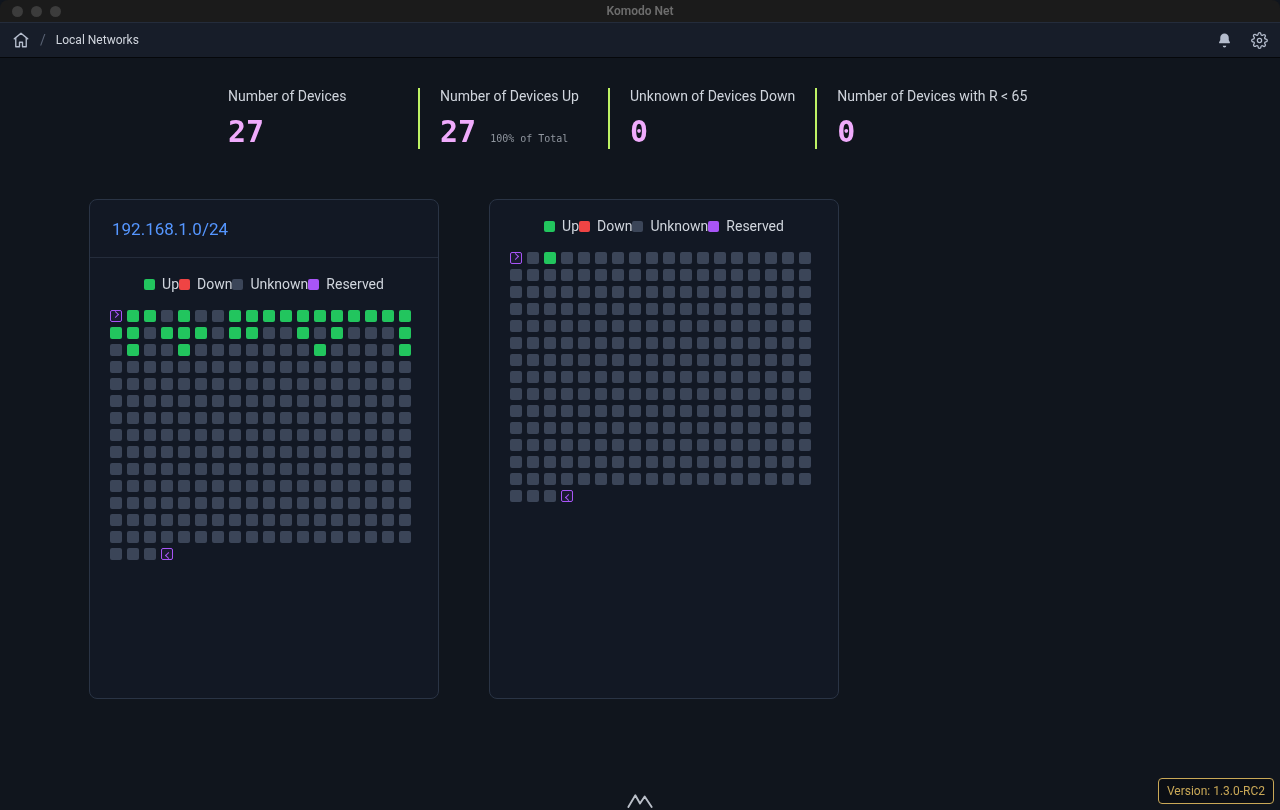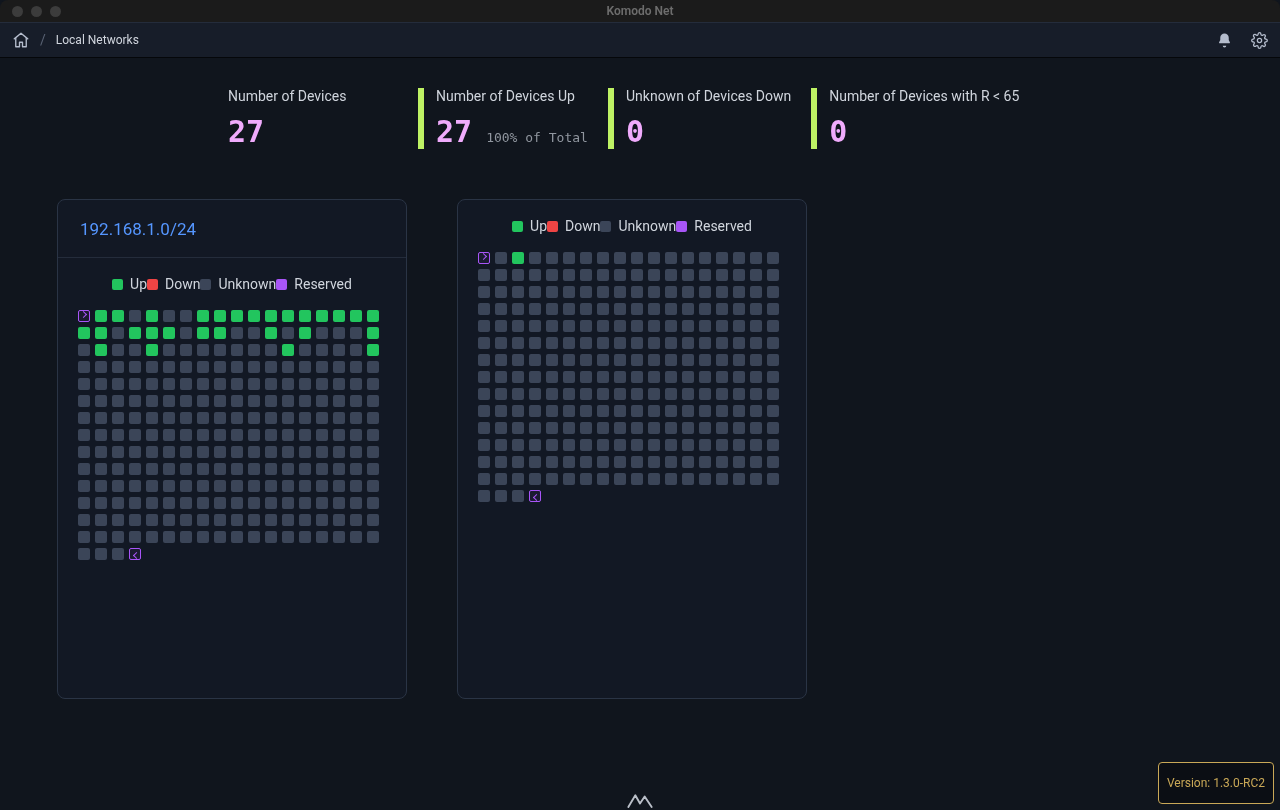--- a/index.html
+++ b/index.html
@@ -67,30 +67,31 @@
   }
   .stats{
     display:flex;
     padding:0 0 0 228px;
     gap:0;
   }
   .stat{
     padding:0 20px 0 0;
     min-width:190px;
   }
-  .stat.divided{border-left:6px solid #bef264;padding-left:12px}
+  .stat.divided{border-left:2px solid #bef264;padding-left:20px}
   .stat .label{font-size:14px;color:var(--text);margin-bottom:10px;white-space:nowrap}
   .stat .valrow{display:flex;align-items:baseline;gap:14px}
   .stat .val{font-family:var(--mono);font-size:30px;font-weight:600;color:#f0abfc}
-  .stat .sub{font-family:var(--mono);font-size:13px;color:var(--text-dim);white-space:nowrap}
+  .stat .sub{font-family:var(--mono);font-size:10px;color:var(--text-dim);white-space:nowrap}
   
   .cards{
     display:flex;
     gap:50px;
     padding:50px 0 0 57px;
+    margin-left:32px;
   }
   .card{
     width:350px;height:500px;
     border:1px solid var(--panel-border);
     border-radius:8px;
     background:var(--panel);
     display:flex;flex-direction:column;
   }
   .card-hdr{
     height:58px;
@@ -136,21 +137,21 @@
   
   .bottom-logo{
     position:absolute;left:50%;bottom:-4px;transform:translateX(-50%);
     color:#cdd2db;opacity:.9;
   }
   .version{
     position:absolute;right:6px;bottom:6px;
     border:1px solid var(--gold);
     color:var(--gold);
     font-size:12px;
-    padding:13px 8px;
+    padding:5px 8px;
     border-radius:4px;
     background:rgba(0,0,0,.3);
   }
 </style>
 </head>
 <body>
 
 <div class="titlebar">
   <div class="traffic">
     <span></span>

